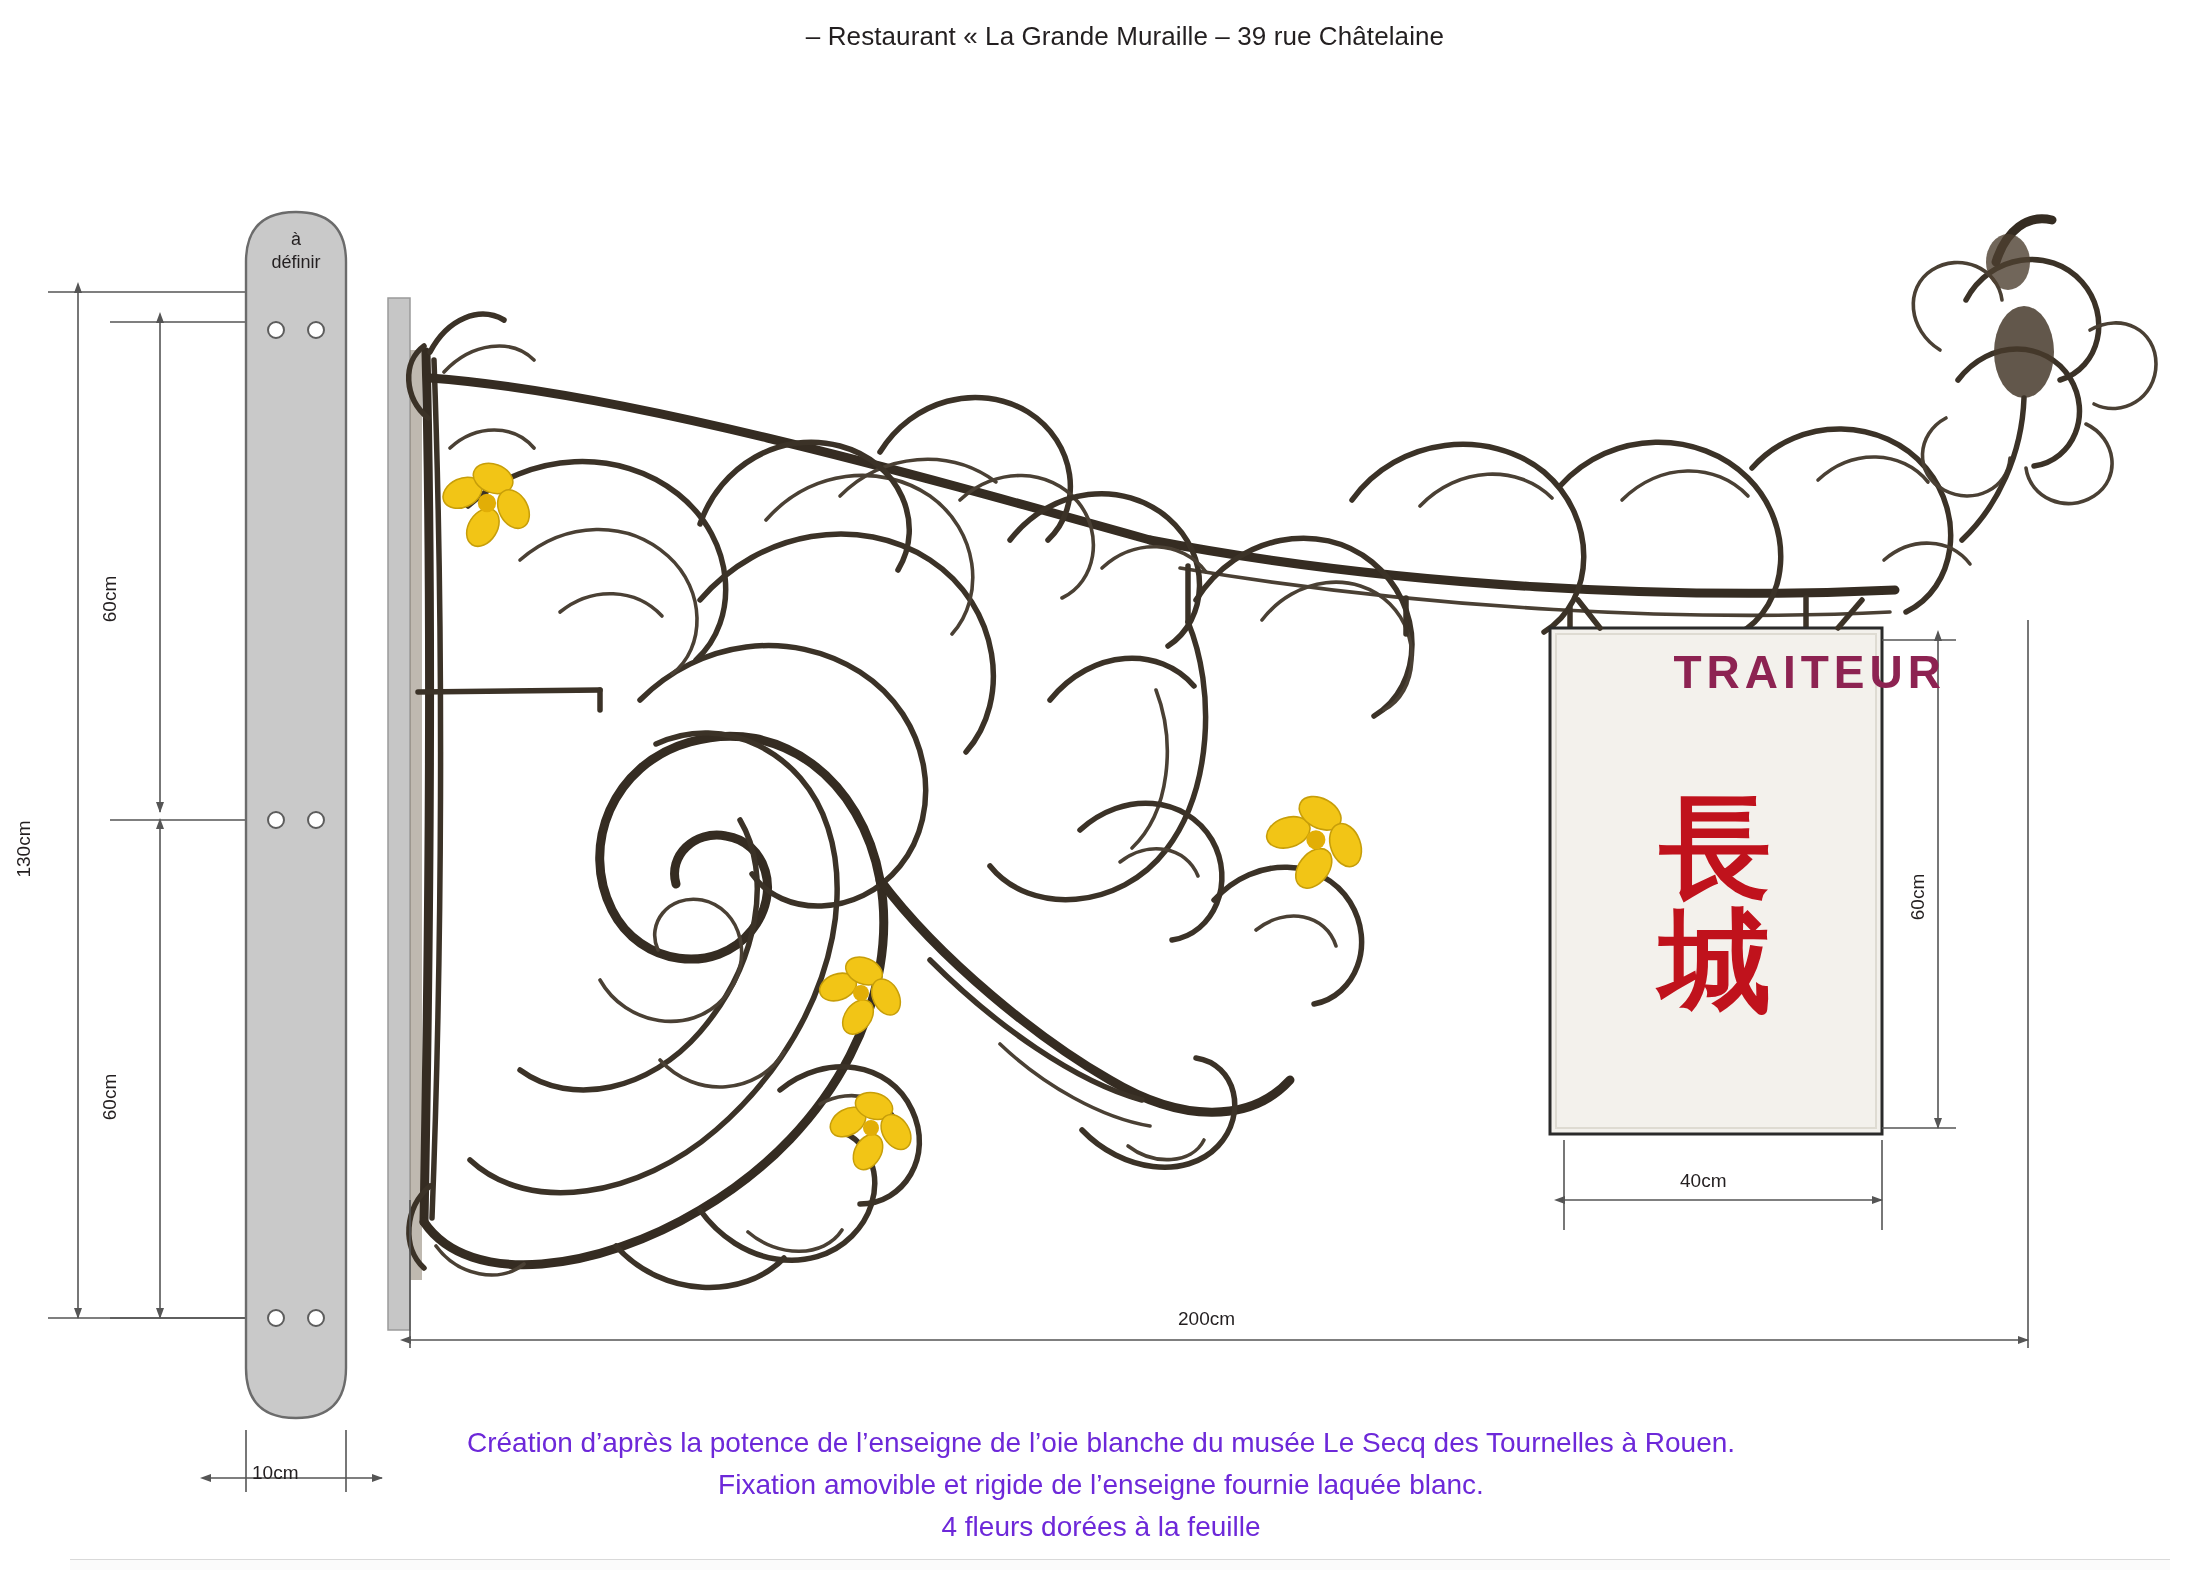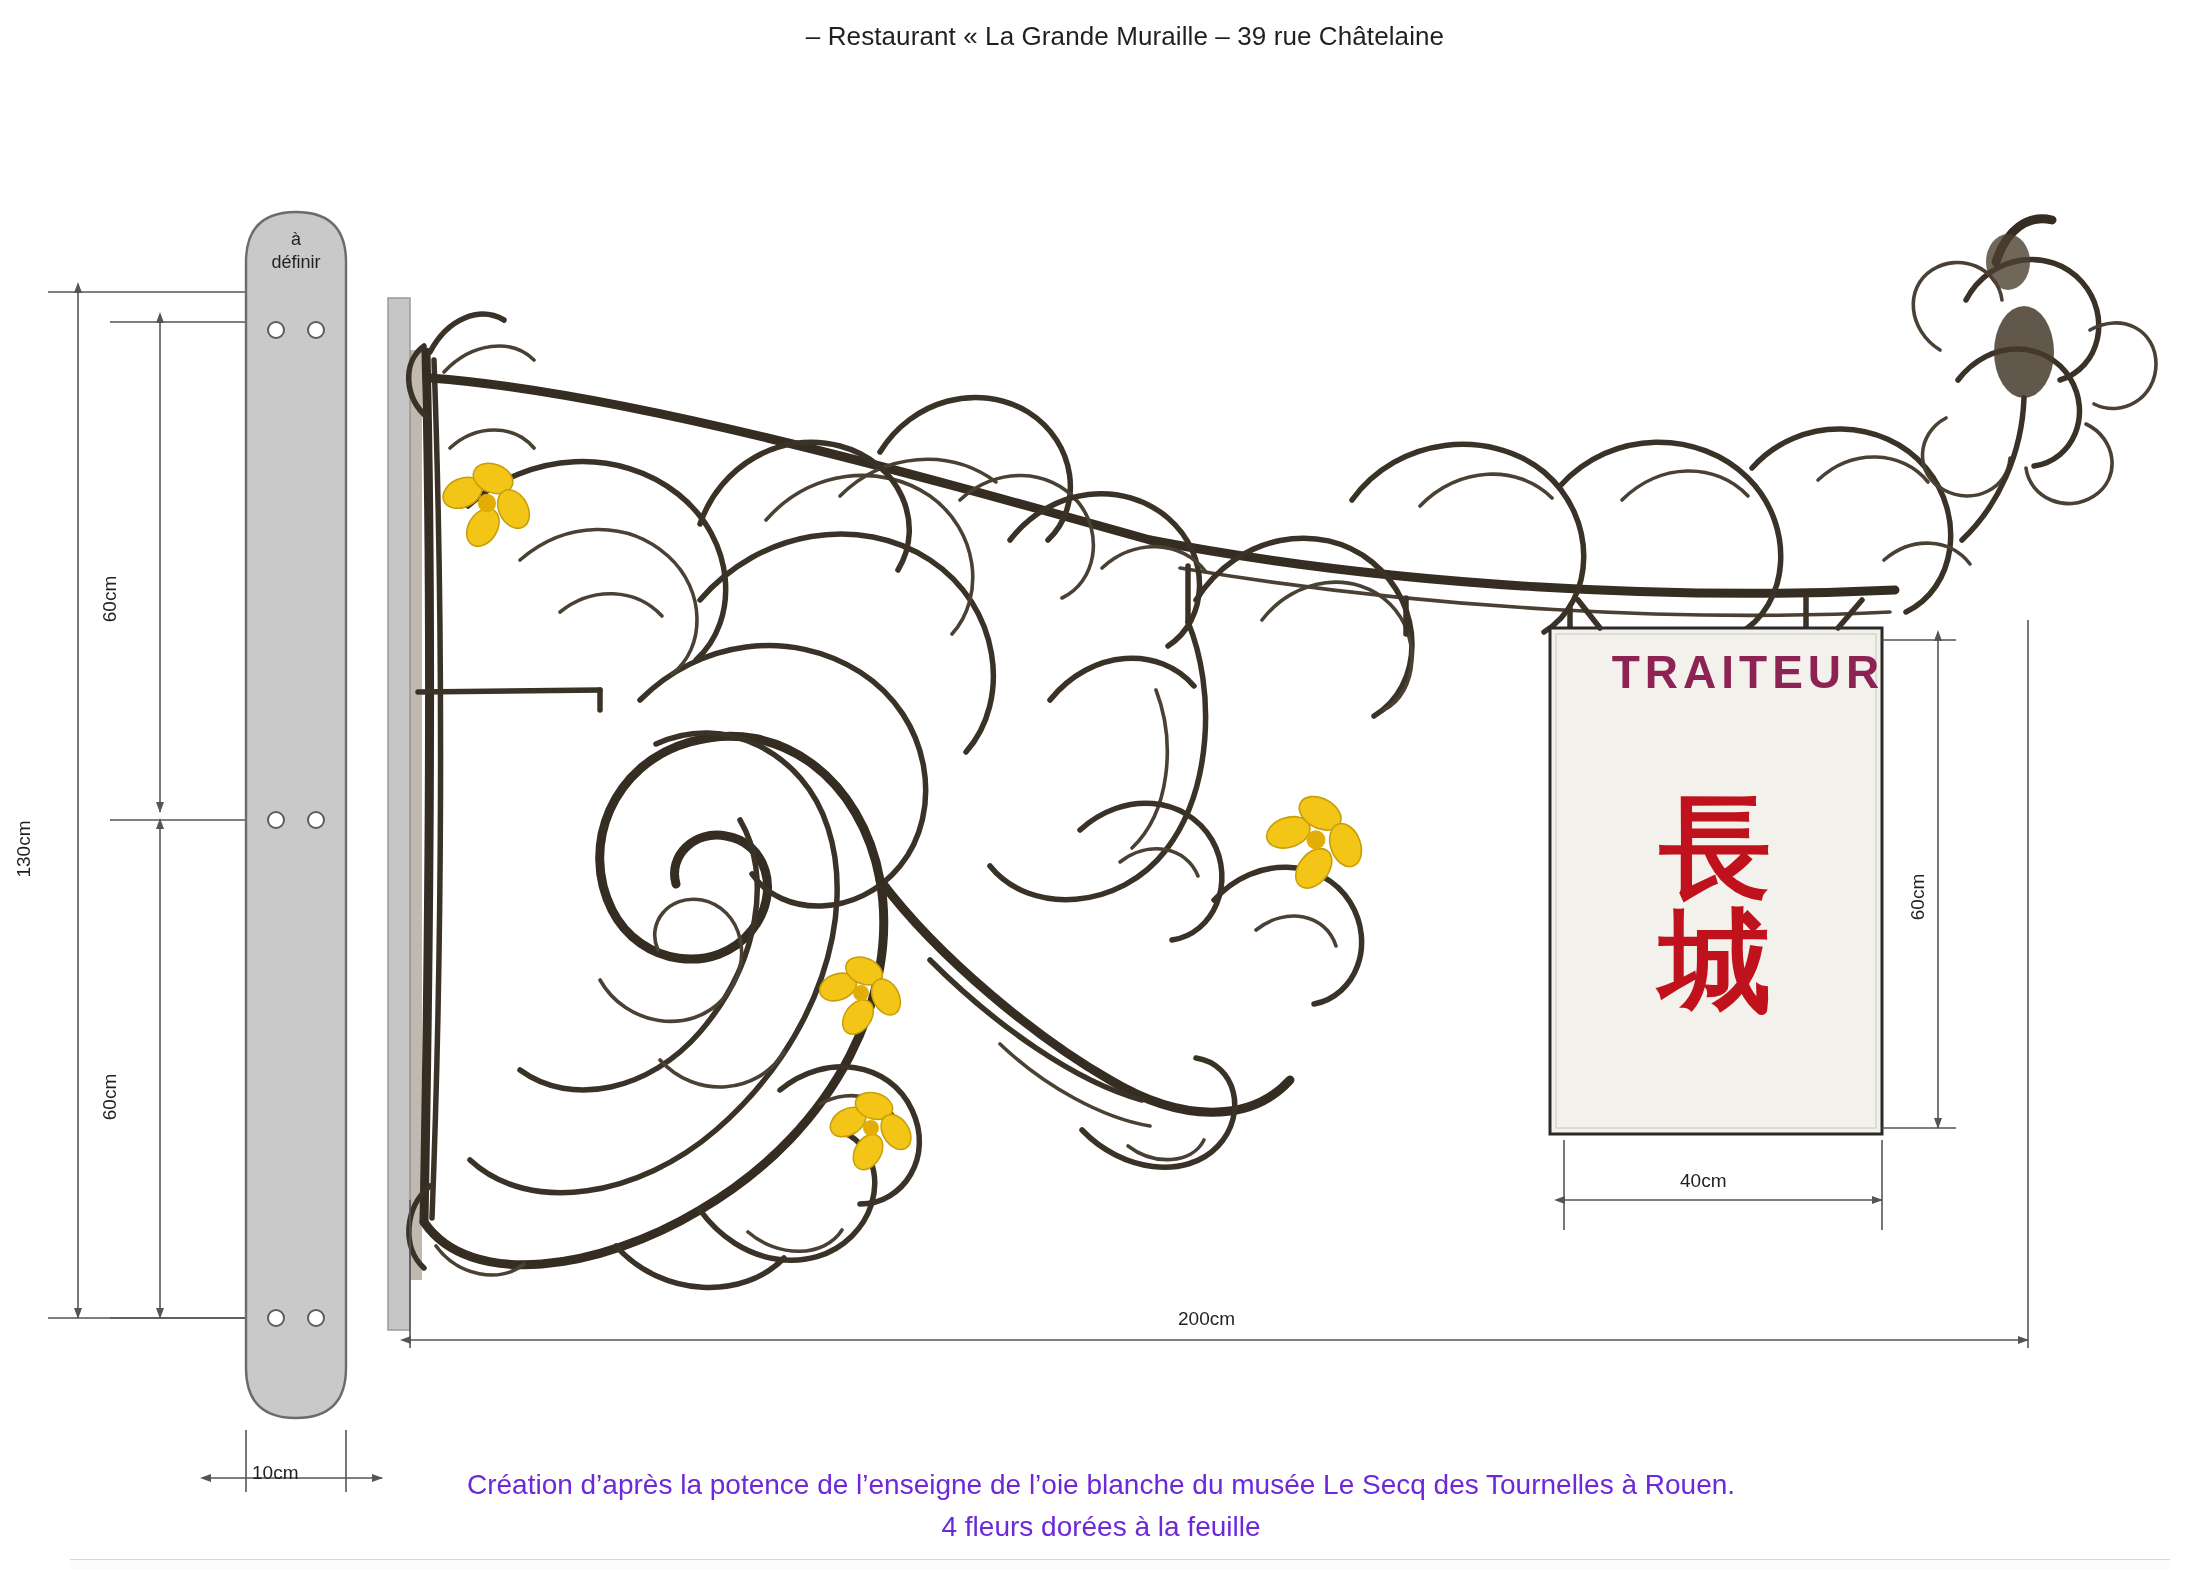--- a/index.html
+++ b/index.html
@@ -342,26 +342,27 @@
 <div class="dim-label" style="left:252px; top:1462px;">10cm</div>
 <div class="dim-label vertical" style="left:1918px; top:886px; width:90px; text-align:center; margin-left:-45px;">60cm</div>
 <div class="dim-label" style="left:1680px; top:1170px;">40cm</div>
 <div class="dim-label" style="left:1178px; top:1308px;">200cm</div>
 
 <div class="plate-note" style="left:251px; top:228px;">
   <div>à</div>
   <div>définir</div>
 </div>
 
-<div class="panel-text" style="left:1550px; top:648px; width:396px;">
+<div class="panel-text" style="left:1550px; top:648px; width:396px;text-align:right;">
   <div class="panel-line1">TRAITEUR</div>
 </div>
 <div class="panel-text" style="left:1550px; top:790px; width:332px;">
   <div class="panel-cjk">長</div>
   <div class="panel-cjk">城</div>
 </div>
 
 <div class="footer">
   <div class="line">Création d’après la potence de l’enseigne de l’oie blanche du musée Le Secq des Tournelles à Rouen.</div>
+  <div class="line">Fixation amovible et rigide de l’enseigne fournie laquée blanc.</div>
   <div class="line">4 fleurs dorées à la feuille</div>
 </div>
 
 <div class="bottom-strip"></div>
 
 </body></html>

